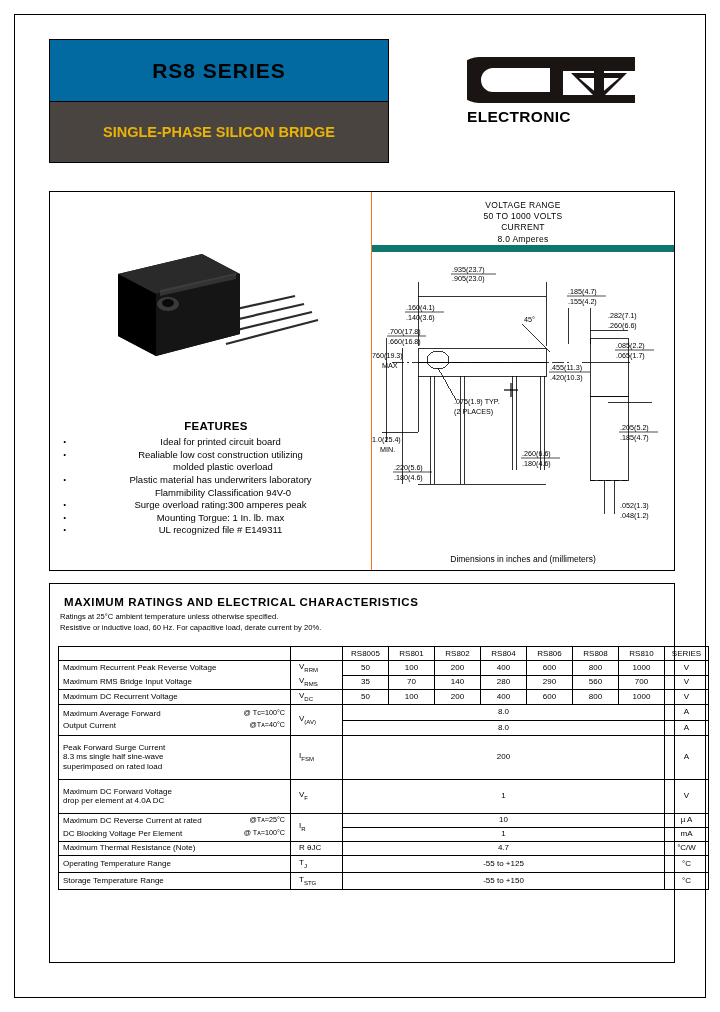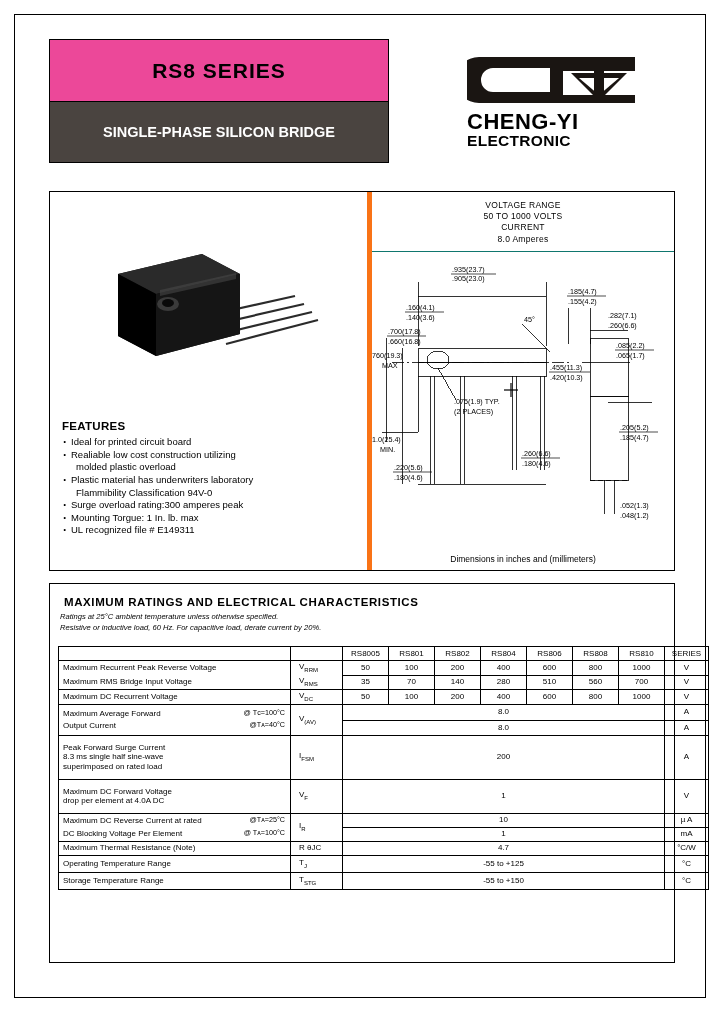--- a/index.html
+++ b/index.html
@@ -16,49 +16,49 @@
     width:692px; height:984px;
     border:1px solid #000;
     background:#fff;
   }
 
   
   .header { position:absolute; left:34px; top:24px; width:626px; height:140px; }
   .titlebox { position:absolute; left:0; top:0; width:340px; height:124px;
               border:1px solid #000; }
   .title-top {
-    height:62px; background:#ec4899; border-bottom:1px solid #000;
+    height:62px; background:#0369a1; border-bottom:1px solid #000;
     display:flex; align-items:center; justify-content:center;
   }
   .title-top span {
     font-size:21px; font-weight:bold; letter-spacing:1px; color:#000;
   }
   .title-bot {
     height:60px; background:#4a4440;
     display:flex; align-items:center; justify-content:center;
   }
   .title-bot span {
-    font-size:14.5px; font-weight:bold; color:#ffffff; letter-spacing:0px;
+    font-size:14.5px; font-weight:bold; color:#eab308; letter-spacing:0px;
   }
 
   .logo { position:absolute; left:418px; top:12px; width:200px; height:116px; }
   .logo-mark { width:180px; height:58px; display:block; }
   .logo-name { font-size:22px; font-weight:bold; letter-spacing:0.5px;
                margin-top:2px; line-height:1.02; }
   .logo-sub  { font-size:15.5px; font-weight:bold; letter-spacing:0.3px;
                line-height:1.05; }
 
   
   .mid { position:absolute; left:34px; top:176px; width:626px; height:380px;
          border:1px solid #000; display:flex; }
-  .mid-left { width:322px; border-right:5px solid #f97316; position:relative; }
+  .mid-left { width:322px; border-right:1px solid #f97316; position:relative;text-align:center; }
   .mid-right { flex:1; position:relative; }
 
   .vrange { position:absolute; left:0; top:0; width:100%; height:60px;
-            border-bottom:1px solid #0f766e; text-align:center; padding-top:8px; }
+            border-bottom:7px solid #0f766e; text-align:center; padding-top:8px; }
   .vrange div { font-size:8.5px; line-height:1.32; letter-spacing:0.3px; }
 
   .drawing { position:absolute; left:0; top:60px; width:100%; bottom:0; }
   .dwg-cap { position:absolute; left:0; bottom:6px; width:100%;
              text-align:center; font-size:8.5px; }
 
   
   .photo { position:absolute; left:40px; top:48px; width:230px; height:140px; }
 
   
@@ -71,21 +71,21 @@
   .features li::before { content:"·"; position:absolute; left:1px; top:-1px;
                          font-weight:bold; font-size:12px; }
   .features li.cont { padding-left:14px; }
   .features li.cont::before { content:""; }
 
   
   .ratings { position:absolute; left:34px; top:568px; width:626px; height:380px;
              border:1px solid #000; }
   .rat-head { padding:8px 10px 3px 10px; }
   .rat-head h2 { margin:4px; font-size:11.5px; font-weight:bold; letter-spacing:0.6px; }
-  .rat-head p  { margin:1px 0 0 0; font-size:7.6px; line-height:1.28;font-style:italic; }
+  .rat-head p  { margin:1px 0 0 0; font-size:7.6px; line-height:1.28; }
 
   table.spec { position:absolute; left:8px; top:62px; width:610px;
                border-collapse:collapse; table-layout:fixed; }
   table.spec td, table.spec th {
     border:1px solid #000; font-size:8px; font-weight:normal;
     padding:1px 3px; vertical-align:middle; text-align:center;
     height:14px; line-height:1.24;
   }
   table.spec td.param { text-align:left; padding-left:4px; }
   table.spec td.sym   { text-align:left; padding-left:8px; }
@@ -114,21 +114,20 @@
     <div class="logo">
       <svg class="logo-mark" viewBox="0 0 180 58">
         <path d="M12 6 H96 V52 H12 A12 12 0 0 1 12 6 Z
                  M26 17 A6 6 0 0 0 26 41 H83 V17 Z" fill="#1a1512"></path>
         <path d="M96 6 H168 V20 H96 Z" fill="#1a1512"></path>
         <path d="M104 22 H160 L132 50 Z" fill="#1a1512"></path>
         <path d="M112 27 H152 L132 44 Z" fill="#ffffff"></path>
         <rect x="127" y="20" width="10" height="32" fill="#1a1512"></rect>
         <rect x="96" y="44" width="72" height="8" fill="#1a1512"></rect>
       </svg>
-      <div class="logo-name">CHENG-YI</div>
       <div class="logo-sub">ELECTRONIC</div>
     </div>
   </div>
 
   <div class="mid">
 
     <div class="mid-left">
 
       <svg class="photo" viewBox="0 0 230 140">
 
@@ -332,21 +331,21 @@
         <td>V</td>
       </tr>
 
       <tr>
         <td class="param nt">Maximum RMS Bridge Input Voltage</td>
         <td class="sym nt"><span>V</span><span class="sub">RMS</span></td>
         <td>35</td>
         <td>70</td>
         <td>140</td>
         <td>280</td>
-        <td>510</td>
+        <td>290</td>
         <td>560</td>
         <td>700</td>
         <td>V</td>
       </tr>
 
       <tr>
         <td class="param">Maximum DC Recurrent Voltage</td>
         <td class="sym"><span>V</span><span class="sub">DC</span></td>
         <td>50</td>
         <td>100</td>

